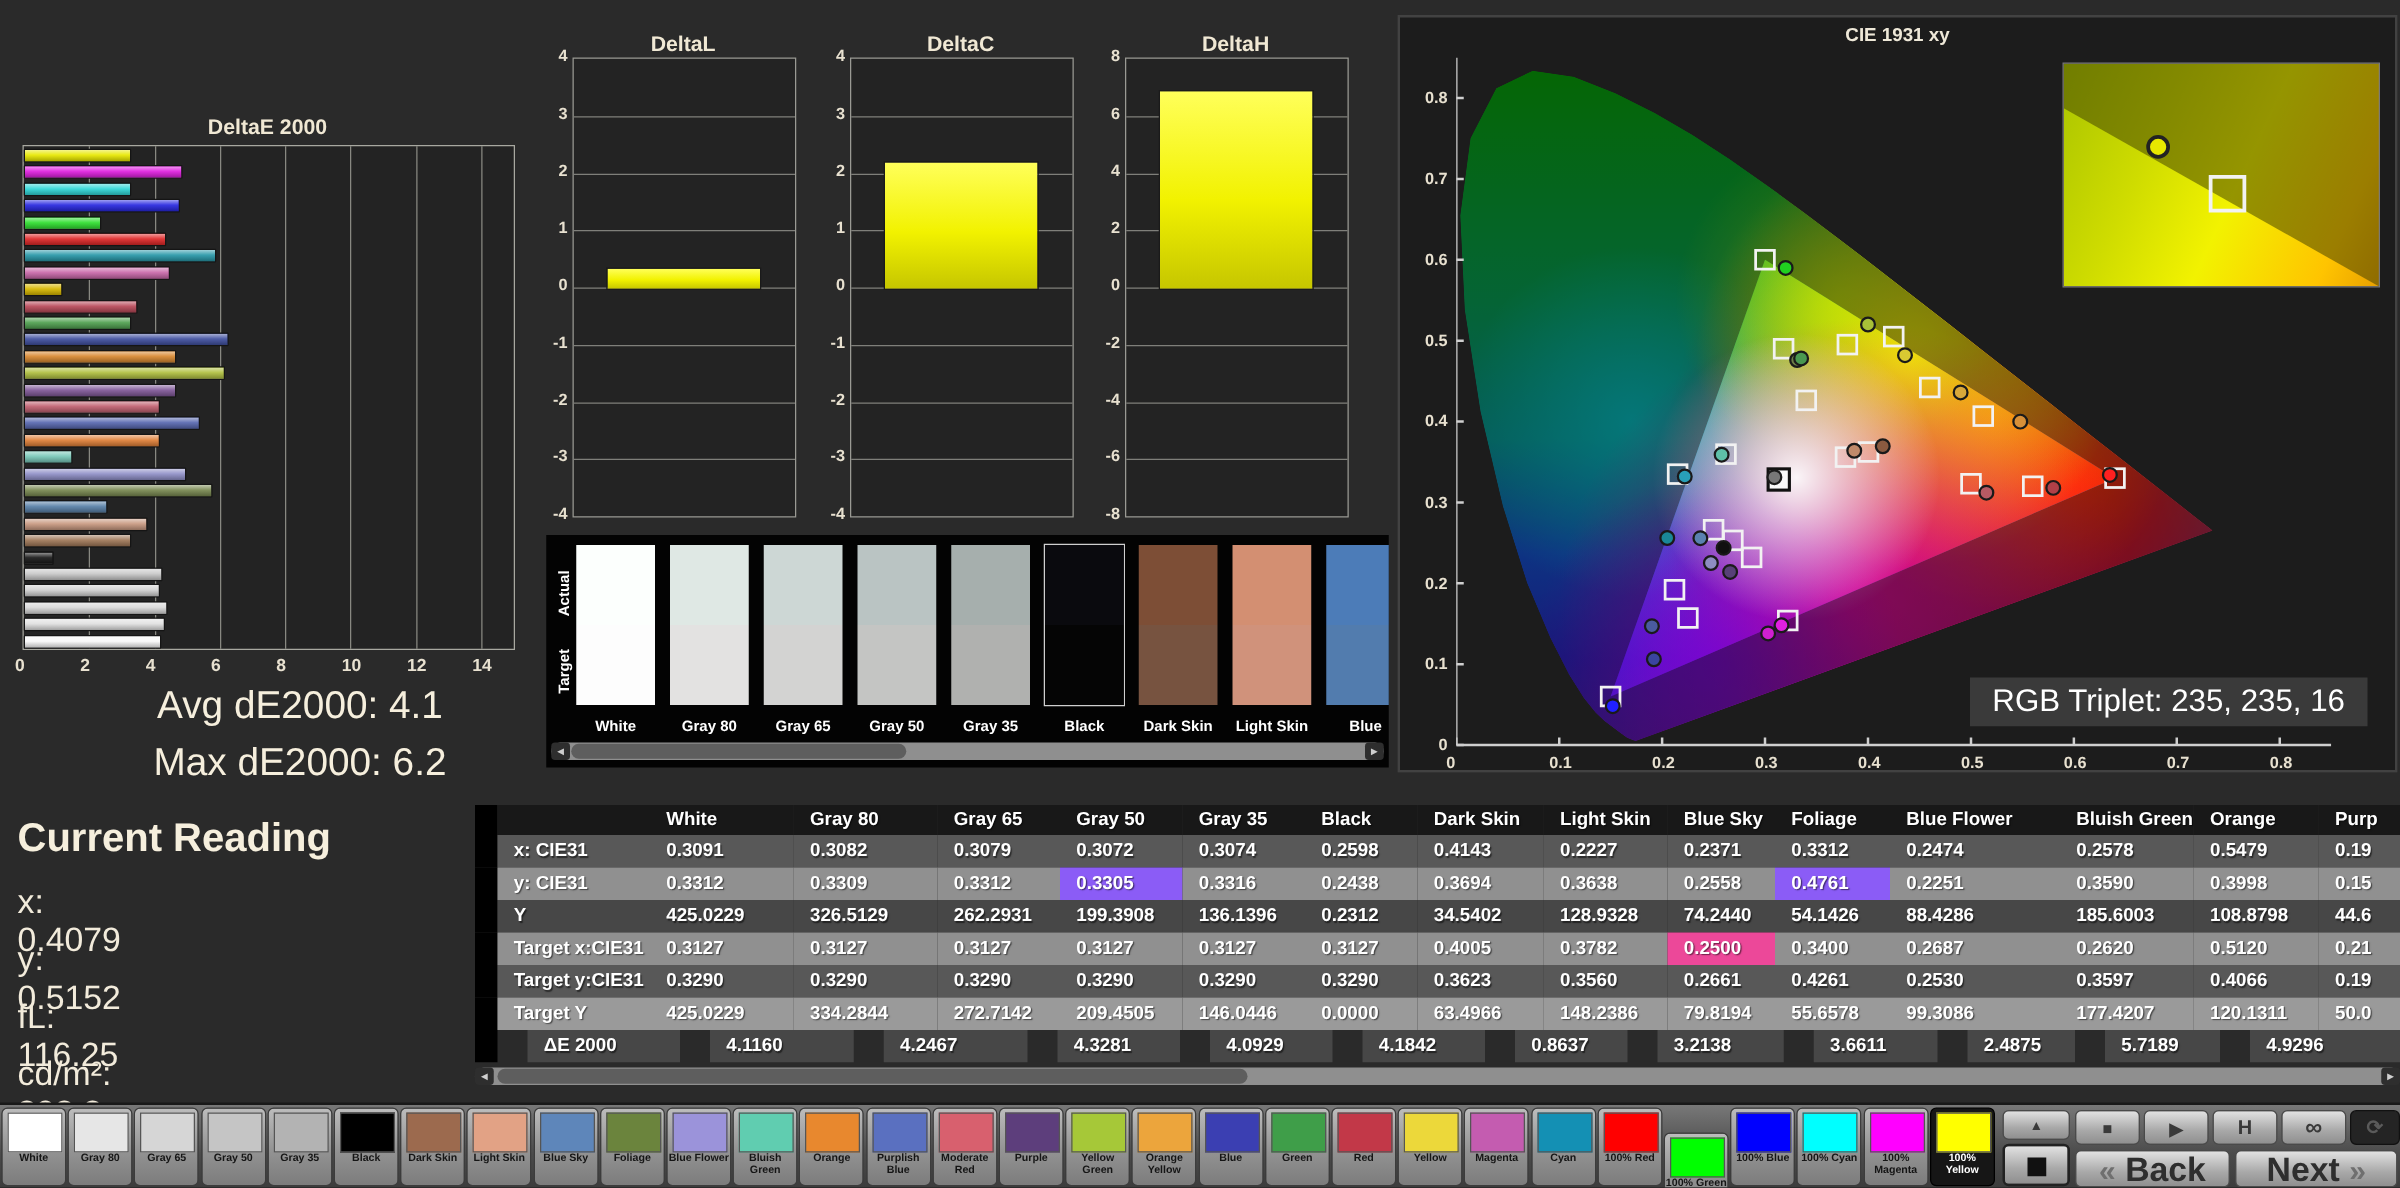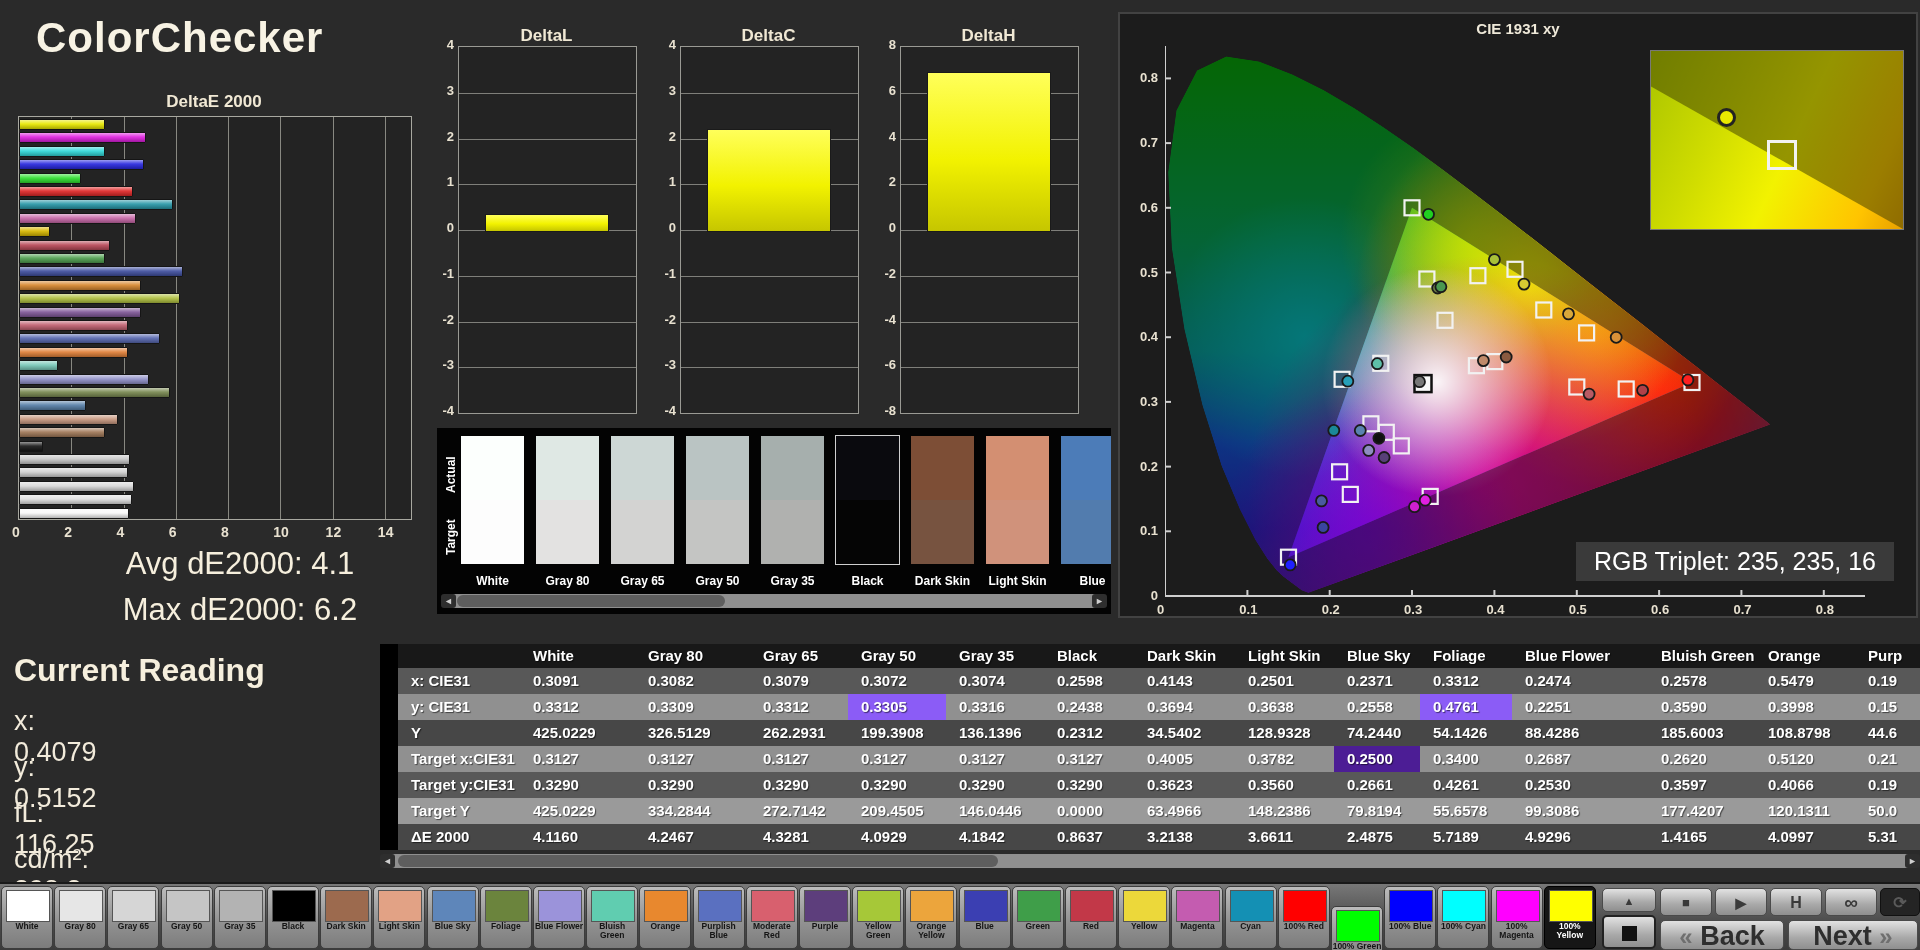--- a/index.html
+++ b/index.html
@@ -64,21 +64,20 @@
   .ctl{position:absolute;border-radius:5px;background:linear-gradient(#e2e2e2,#a8a8a8 60%,#8f8f8f);
        border:1px solid #4a4a4a;box-sizing:border-box;text-align:center;color:#3a3a3a;}
   .ctl.dark{background:#242424;color:#5a5a5a;border-color:#111;}
   .navbtn{font-size:27px;font-weight:bold;color:#2e2e2e;line-height:30px;}
   .navbtn .chev{color:#6f6f6f;font-size:24px;}
 </style>
 </head>
 <body>
 
 <div id="app">
-  <div class="abs" id="main-title">ColorChecker</div>
 
   <div class="abs chart-title" style="left:18px;top:92px;width:392px;">DeltaE 2000</div>
   <div class="abs" id="de-plot">
       <div class="vgrid" style="left: 52.2667px;"></div>
       <div class="vgrid" style="left: 104.533px;"></div>
       <div class="vgrid" style="left: 156.8px;"></div>
       <div class="vgrid" style="left: 209.067px;"></div>
       <div class="vgrid" style="left: 261.333px;"></div>
       <div class="vgrid" style="left: 313.6px;"></div>
       <div class="vgrid" style="left: 365.867px;"></div>
@@ -442,21 +441,21 @@
       <div class="trow " style="height: 26px;">
         <div class="tcell" style="width: 18px; background: rgb(0, 0, 0);"></div>
         <div class="tcell" style="width: 122px; background: rgb(88, 88, 88);">x: CIE31</div>
         <div class="tcell" style="width: 115px; background: rgb(88, 88, 88);">0.3091</div>
         <div class="tcell" style="width: 115px; background: rgb(88, 88, 88);">0.3082</div>
         <div class="tcell" style="width: 98px; background: rgb(88, 88, 88);">0.3079</div>
         <div class="tcell" style="width: 98px; background: rgb(88, 88, 88);">0.3072</div>
         <div class="tcell" style="width: 98px; background: rgb(88, 88, 88);">0.3074</div>
         <div class="tcell" style="width: 90px; background: rgb(88, 88, 88);">0.2598</div>
         <div class="tcell" style="width: 101px; background: rgb(88, 88, 88);">0.4143</div>
-        <div class="tcell" style="width: 99px; background: rgb(88, 88, 88);">0.2501</div>
+        <div class="tcell" style="width: 99px; background: rgb(88, 88, 88);">0.2227</div>
         <div class="tcell" style="width: 86px; background: rgb(88, 88, 88);">0.2371</div>
         <div class="tcell" style="width: 92px; background: rgb(88, 88, 88);">0.3312</div>
         <div class="tcell" style="width: 136px; background: rgb(88, 88, 88);">0.2474</div>
         <div class="tcell" style="width: 107px; background: rgb(88, 88, 88);">0.2578</div>
         <div class="tcell" style="width: 100px; background: rgb(88, 88, 88);">0.5479</div>
         <div class="tcell" style="width: 65px; background: rgb(88, 88, 88);">0.19</div>
       </div>
       <div class="trow " style="height: 26px;">
         <div class="tcell" style="width: 18px; background: rgb(0, 0, 0);"></div>
         <div class="tcell" style="width: 122px; background: rgb(144, 144, 144);">y: CIE31</div>
@@ -497,21 +496,21 @@
         <div class="tcell" style="width: 18px; background: rgb(0, 0, 0);"></div>
         <div class="tcell" style="width: 122px; background: rgb(144, 144, 144);">Target x:CIE31</div>
         <div class="tcell" style="width: 115px; background: rgb(144, 144, 144);">0.3127</div>
         <div class="tcell" style="width: 115px; background: rgb(144, 144, 144);">0.3127</div>
         <div class="tcell" style="width: 98px; background: rgb(144, 144, 144);">0.3127</div>
         <div class="tcell" style="width: 98px; background: rgb(144, 144, 144);">0.3127</div>
         <div class="tcell" style="width: 98px; background: rgb(144, 144, 144);">0.3127</div>
         <div class="tcell" style="width: 90px; background: rgb(144, 144, 144);">0.3127</div>
         <div class="tcell" style="width: 101px; background: rgb(144, 144, 144);">0.4005</div>
         <div class="tcell" style="width: 99px; background: rgb(144, 144, 144);">0.3782</div>
-        <div class="tcell" style="width: 86px; background: #4c1d95;">0.2500</div>
+        <div class="tcell" style="width: 86px; background: #ec4899;">0.2500</div>
         <div class="tcell" style="width: 92px; background: rgb(144, 144, 144);">0.3400</div>
         <div class="tcell" style="width: 136px; background: rgb(144, 144, 144);">0.2687</div>
         <div class="tcell" style="width: 107px; background: rgb(144, 144, 144);">0.2620</div>
         <div class="tcell" style="width: 100px; background: rgb(144, 144, 144);">0.5120</div>
         <div class="tcell" style="width: 65px; background: rgb(144, 144, 144);">0.21</div>
       </div>
       <div class="trow " style="height: 26px;">
         <div class="tcell" style="width: 18px; background: rgb(0, 0, 0);"></div>
         <div class="tcell" style="width: 122px; background: rgb(88, 88, 88);">Target y:CIE31</div>
         <div class="tcell" style="width: 115px; background: rgb(88, 88, 88);">0.3290</div>
@@ -540,21 +539,21 @@
         <div class="tcell" style="width: 90px; background: rgb(154, 154, 154);">0.0000</div>
         <div class="tcell" style="width: 101px; background: rgb(154, 154, 154);">63.4966</div>
         <div class="tcell" style="width: 99px; background: rgb(154, 154, 154);">148.2386</div>
         <div class="tcell" style="width: 86px; background: rgb(154, 154, 154);">79.8194</div>
         <div class="tcell" style="width: 92px; background: rgb(154, 154, 154);">55.6578</div>
         <div class="tcell" style="width: 136px; background: rgb(154, 154, 154);">99.3086</div>
         <div class="tcell" style="width: 107px; background: rgb(154, 154, 154);">177.4207</div>
         <div class="tcell" style="width: 100px; background: rgb(154, 154, 154);">120.1311</div>
         <div class="tcell" style="width: 65px; background: rgb(154, 154, 154);">50.0</div>
       </div>
-      <div class="trow " style="height: 26px;">
+      <div class="trow " style="height: 26px; gap: 24px;">
         <div class="tcell" style="width: 18px; background: rgb(0, 0, 0);"></div>
         <div class="tcell" style="width: 122px; background: rgb(71, 71, 71);">ΔE 2000</div>
         <div class="tcell" style="width: 115px; background: rgb(71, 71, 71);">4.1160</div>
         <div class="tcell" style="width: 115px; background: rgb(71, 71, 71);">4.2467</div>
         <div class="tcell" style="width: 98px; background: rgb(71, 71, 71);">4.3281</div>
         <div class="tcell" style="width: 98px; background: rgb(71, 71, 71);">4.0929</div>
         <div class="tcell" style="width: 98px; background: rgb(71, 71, 71);">4.1842</div>
         <div class="tcell" style="width: 90px; background: rgb(71, 71, 71);">0.8637</div>
         <div class="tcell" style="width: 101px; background: rgb(71, 71, 71);">3.2138</div>
         <div class="tcell" style="width: 99px; background: rgb(71, 71, 71);">3.6611</div>

